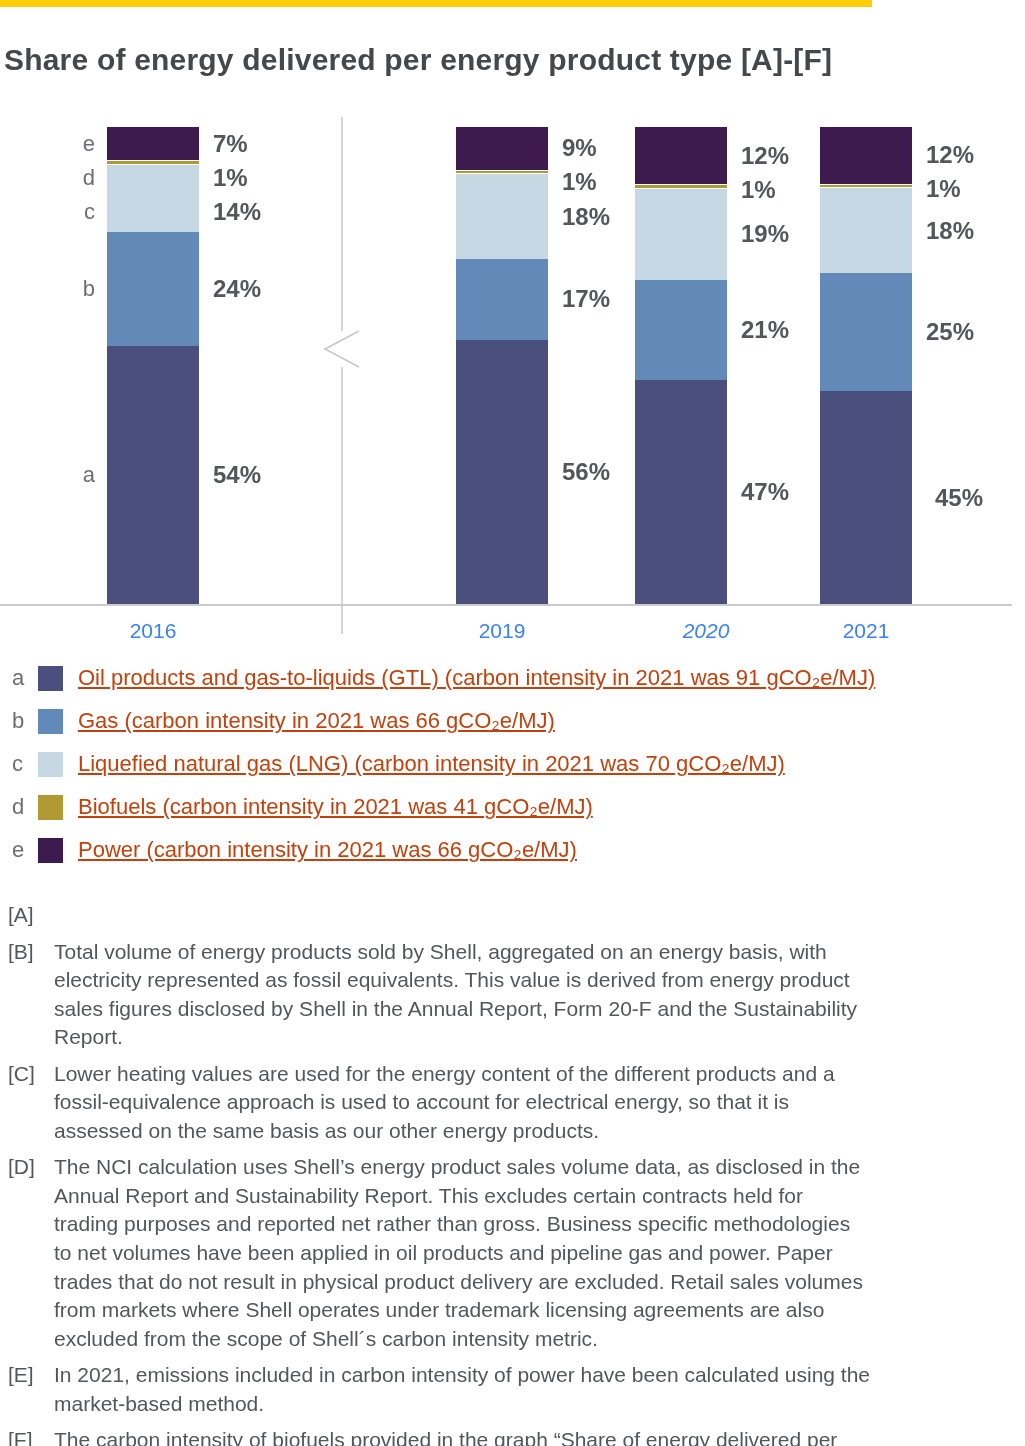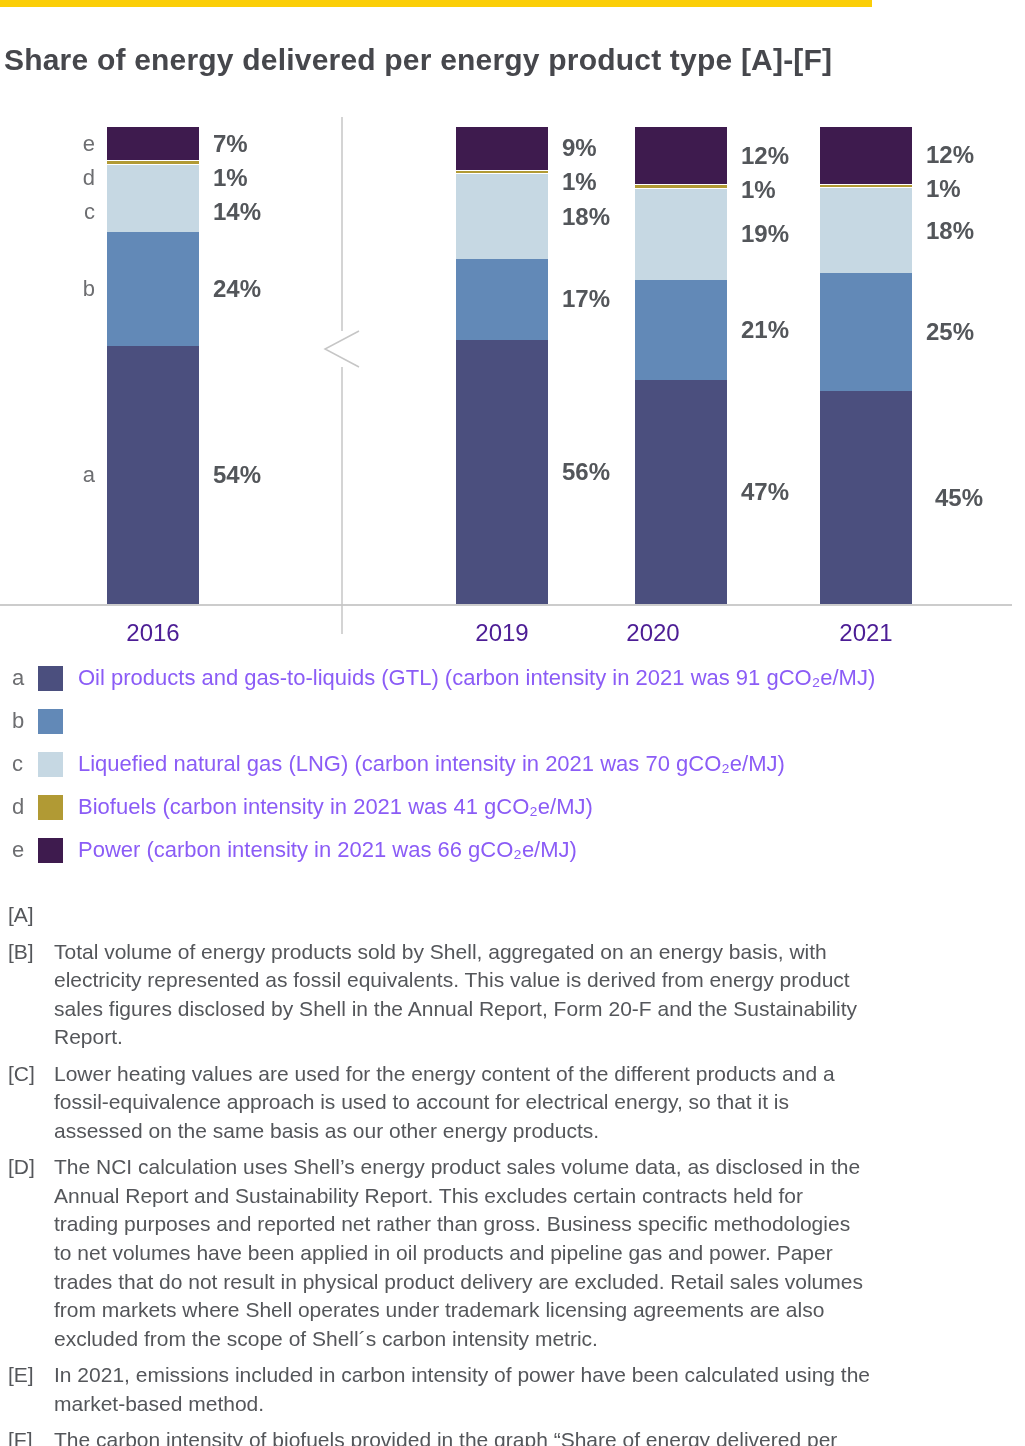--- a/index.html
+++ b/index.html
@@ -48,29 +48,29 @@
   .series-letter {
     position: absolute;
     transform: translateY(-50%);
     font-size: 22px;
     color: #6d6e71;
     text-align: right;
   }
   .year {
     position: absolute;
     transform: translateX(-50%);
-    font-size: 24px;
-    color: #4c1d95;
+    font-size: 21px;
+    color: #3b82f6;
     white-space: nowrap;
   }
   .legend { margin: 16px 0 0 12px; }
   .lrow { display: flex; align-items: center; margin-bottom: 17px; }
   .lkey { width: 26px; font-size: 22px; color: #6d6e71; flex: none; }
   .lswatch { width: 25px; height: 25px; margin-right: 15px; flex: none; }
-  .ltext { font-size: 22px; color: #8b5cf6; white-space: nowrap; }
+  .ltext { font-size: 22px; color: #c2410c; white-space: nowrap; text-decoration: underline; }
   .footnotes { margin: 38px 0 0 8px; }
   .frow { display: flex; margin-bottom: 8px; }
   .fmark {
     width: 46px; flex: none;
     font-size: 21px; color: #54565a; line-height: 1.36;
   }
   .ftext {
     font-size: 21px; color: #54565a; line-height: 1.36;
     max-width: 958px;
   }
@@ -126,21 +126,21 @@
         <div class="seg" style="height: 4.77px; background: rgb(177, 154, 52); border-top: 1px solid rgb(255, 255, 255); border-bottom: 1px solid rgb(255, 255, 255);"></div>
         <div class="seg" style="height: 90.63px; background: rgb(198, 216, 227);"></div>
         <div class="seg" style="height: 100.17px; background: rgb(98, 137, 183);"></div>
         <div class="seg" style="height: 224.19px; background: rgb(75, 79, 126);"></div>
       </div>
       <div class="pct" style="left: 741px; top: 28.62px;">12%</div>
       <div class="pct" style="left: 741px; top: 62.62px;">1%</div>
       <div class="pct" style="left: 741px; top: 107.325px;">19%</div>
       <div class="pct" style="left: 741px; top: 202.725px;">21%</div>
       <div class="pct" style="left: 741px; top: 364.905px; text-align: center;">47%</div>
-      <div class="year" style="left: 653px; top: 492px;">2020</div>
+      <div class="year" style="left: 706px; top: 492px; font-style: italic;">2020</div>
       <div class="bar" style="left: 820px; width: 92px; height: 477px;">
         <div class="seg" style="height: 56.6733px; background: rgb(62, 27, 78);"></div>
         <div class="seg" style="height: 4.72277px; background: rgb(177, 154, 52); border-top: 1px solid rgb(255, 255, 255); border-bottom: 1px solid rgb(255, 255, 255);"></div>
         <div class="seg" style="height: 85.0099px; background: rgb(198, 216, 227);"></div>
         <div class="seg" style="height: 118.069px; background: rgb(98, 137, 183);"></div>
         <div class="seg" style="height: 212.525px; background: rgb(75, 79, 126);"></div>
       </div>
       <div class="pct" style="left: 926px; top: 28.3366px;">12%</div>
       <div class="pct" style="left: 926px; top: 62.3366px;">1%</div>
       <div class="pct" style="left: 926px; top: 103.901px;">18%</div>
@@ -151,20 +151,21 @@
 
   <div class="legend" id="legend">
       <div class="lrow">
         <span class="lkey">a</span>
         <span class="lswatch" style="background: rgb(75, 79, 126);"></span>
         <span class="ltext">Oil products and gas-to-liquids (GTL) (carbon intensity in 2021 was 91 gCO₂e/MJ)</span>
       </div>
       <div class="lrow">
         <span class="lkey">b</span>
         <span class="lswatch" style="background: rgb(98, 137, 183);"></span>
+        <span class="ltext">Gas (carbon intensity in 2021 was 66 gCO₂e/MJ)</span>
       </div>
       <div class="lrow">
         <span class="lkey">c</span>
         <span class="lswatch" style="background: rgb(198, 216, 227);"></span>
         <span class="ltext">Liquefied natural gas (LNG) (carbon intensity in 2021 was 70 gCO₂e/MJ)</span>
       </div>
       <div class="lrow">
         <span class="lkey">d</span>
         <span class="lswatch" style="background: rgb(177, 154, 52);"></span>
         <span class="ltext">Biofuels (carbon intensity in 2021 was 41 gCO₂e/MJ)</span>

